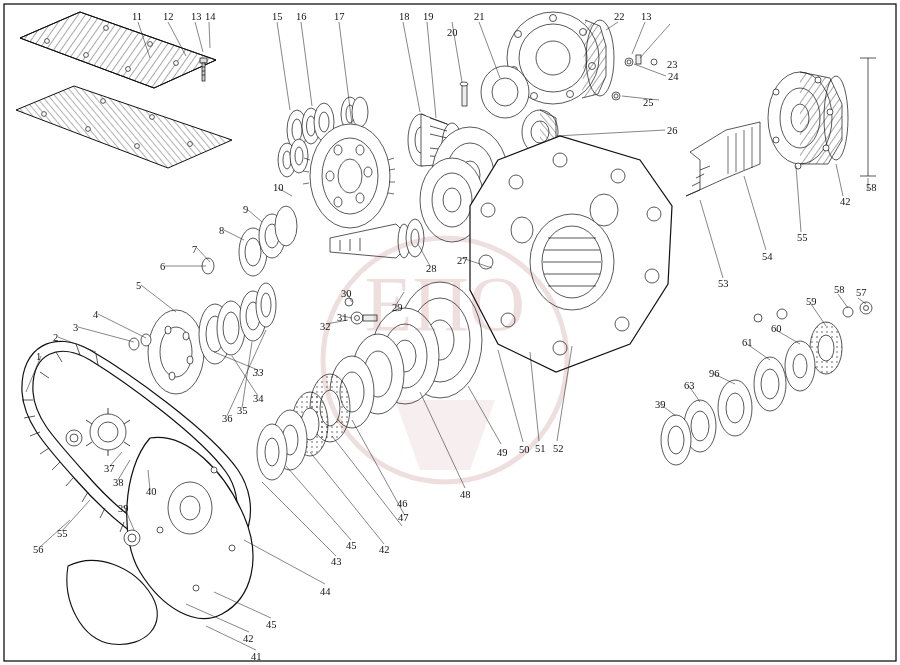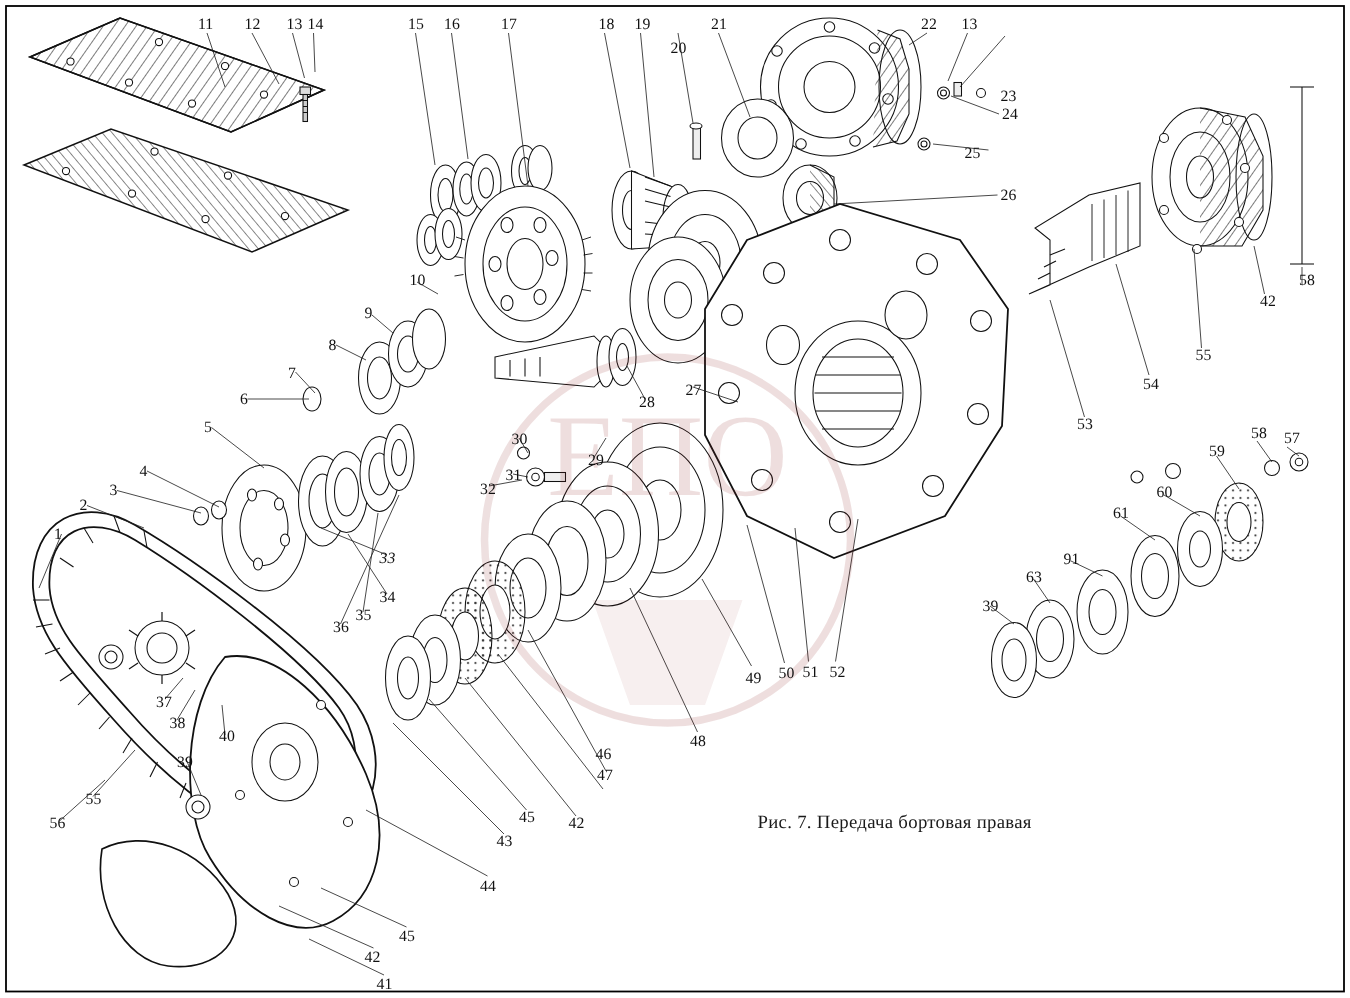--- a/index.html
+++ b/index.html
@@ -474,21 +474,20 @@
     </g>
 
     <g class="watermark-group" opacity="0.14">
       <circle cx="445" cy="360" r="122" fill="none" stroke="#8a2020" stroke-width="5"></circle>
       <text x="445" y="330" text-anchor="middle" font-family="Liberation Serif, serif" font-size="78" fill="#8a2020">ЕПО</text>
       <path d="M395,400 L495,400 L470,470 L420,470 Z" fill="#8a2020" opacity="0.5"></path>
     </g>
   </svg>
 
   <div class="caption">
-    <div>Рис. 7. Передача бортовая правая</div>
   </div>
 
 <div class="callout" style="left: 132px; top: 12px;">11</div>
     <div class="callout" style="left: 163px; top: 12px;">12</div>
     <div class="callout" style="left: 191px; top: 12px;">13</div>
     <div class="callout" style="left: 205px; top: 12px;">14</div>
     <div class="callout" style="left: 272px; top: 12px;">15</div>
     <div class="callout" style="left: 296px; top: 12px;">16</div>
     <div class="callout" style="left: 334px; top: 12px;">17</div>
     <div class="callout" style="left: 399px; top: 12px;">18</div>
@@ -544,16 +543,16 @@
     <div class="callout" style="left: 718px; top: 279px;">53</div>
     <div class="callout" style="left: 762px; top: 252px;">54</div>
     <div class="callout" style="left: 797px; top: 233px;">55</div>
     <div class="callout" style="left: 840px; top: 197px;">42</div>
     <div class="callout" style="left: 866px; top: 183px;">58</div>
     <div class="callout" style="left: 856px; top: 288px;">57</div>
     <div class="callout" style="left: 834px; top: 285px;">58</div>
     <div class="callout" style="left: 806px; top: 297px;">59</div>
     <div class="callout" style="left: 771px; top: 324px;">60</div>
     <div class="callout" style="left: 742px; top: 338px;">61</div>
-    <div class="callout" style="left: 709px; top: 369px;">91</div>
+    <div class="callout" style="left: 709px; top: 369px;">96</div>
     <div class="callout" style="left: 684px; top: 381px;">63</div>
     <div class="callout" style="left: 655px; top: 400px;">39</div>
   </div>
 
 </body></html>

